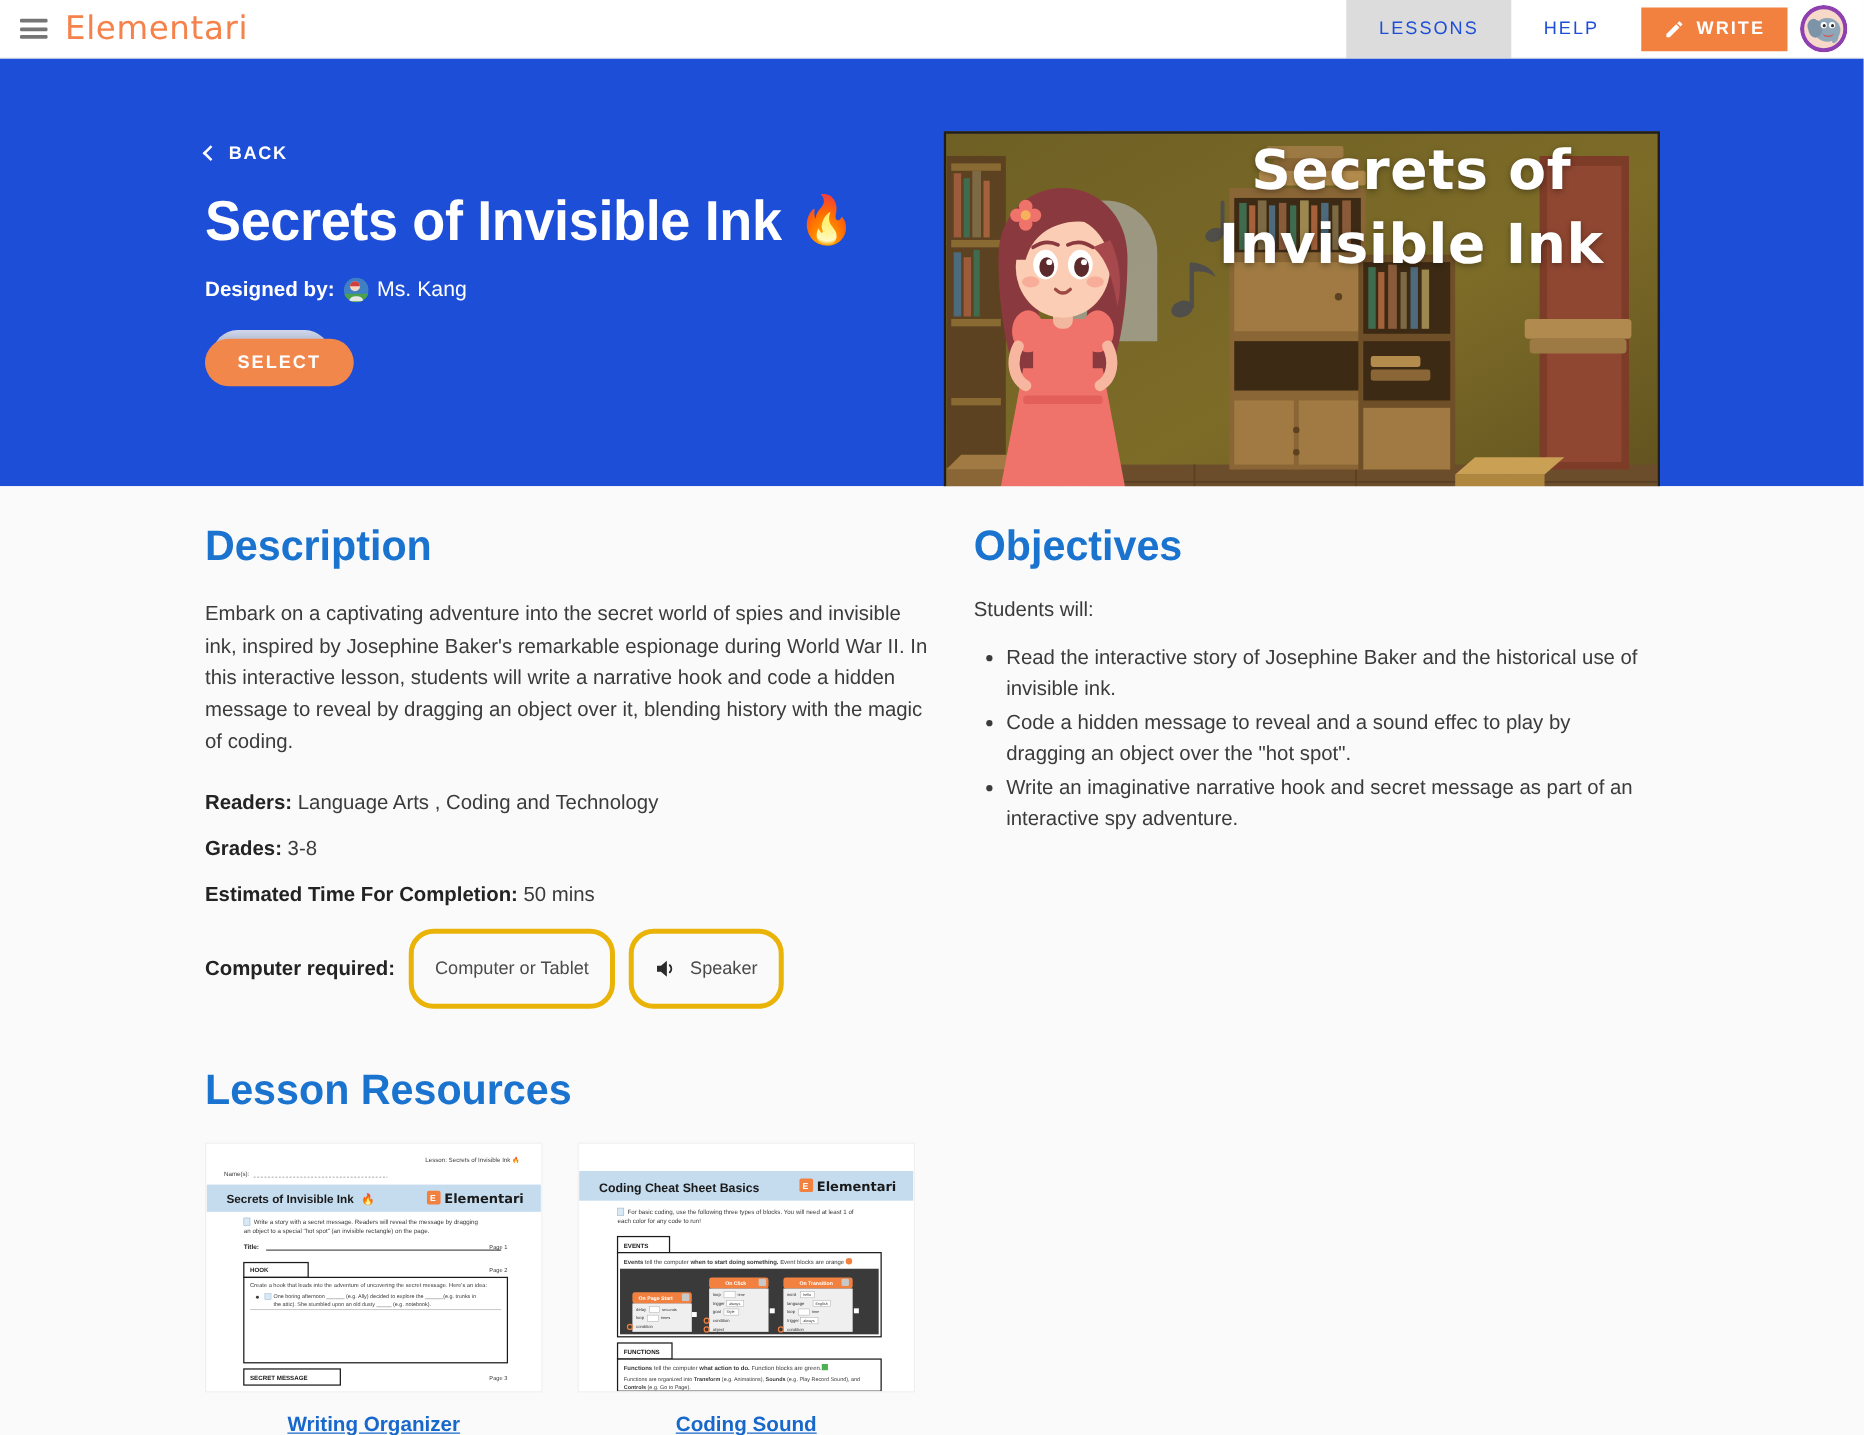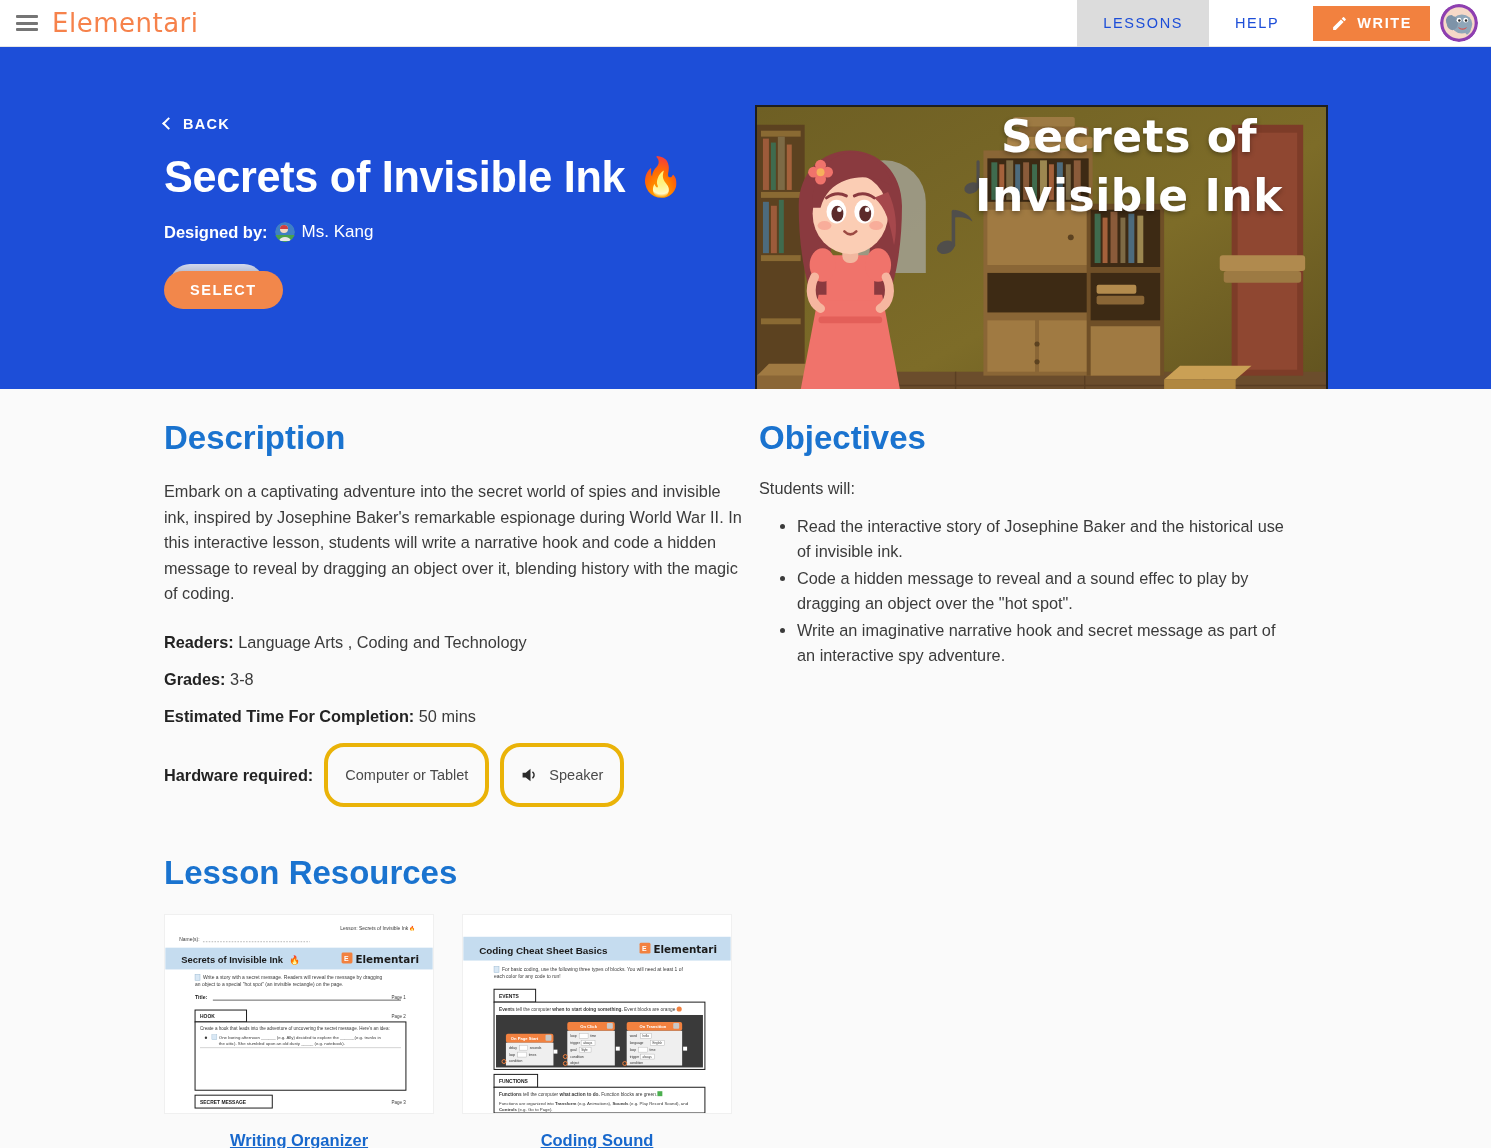--- a/index.html
+++ b/index.html
@@ -183,20 +183,21 @@
   
   .main {
     background: #fafafa;
     padding: 0 0 0 0;
     height: calc(1148px - 47px - 342px);
     position: relative;
   }
   .cols {
     display: flex;
     padding: 29px 0 0 164px;
+    gap: 20px;
   }
   .col-desc { width: 578px; }
   .col-obj { width: 560px; padding-left: 17px; }
   h2.section {
     color: #1a73cf;
     font-size: 34px;
     margin: 0 0 22px 0;
     font-weight: 700;
     font-family: "Liberation Sans Narrow","Liberation Sans", sans-serif;
     transform: scaleX(0.97);
@@ -218,21 +219,21 @@
     padding: 20px 17px;
     font-size: 14.5px;
     color: #4a4a4a;
     display: inline-flex; align-items: center; gap: 9px;
     background: #fafafa;
     cursor: default;
   }
   .speaker-icon { display:inline-block; width: 19px; height: 16px; }
 
   .obj-intro { font-size: 16.3px; color: #3b3b3b; margin: 0 0 16px 0; }
-  ul.obj-list { margin: 16px; padding-left: 22px; }
+  ul.obj-list { margin: 4px; padding-left: 22px; }
   ul.obj-list li {
     font-size: 16.3px;
     line-height: 1.53;
     color: #3b3b3b;
     margin-bottom: 2px;
   }
 
   
   .resources { padding: 46px 0 0 164px; }
   .res-grid { display: flex; gap: 28px; margin-top: 21px; }
@@ -516,21 +517,21 @@
       <div class="meta-row">
         <b>Grades:</b>
         <span>3-8</span>
       </div>
       <div class="meta-row">
         <b>Estimated Time For Completion:</b>
         <span>50 mins</span>
       </div>
 
       <div class="hw-row">
-        <span class="hw-label">Hardware required:</span>
+        <span class="hw-label">Computer required:</span>
         <span class="chip">
           <span>Computer or Tablet</span>
         </span>
         <span class="chip">
           <span class="speaker-icon">
             <svg viewBox="0 0 24 20" width="19" height="16" fill="#2b2b2b">
               <path d="M2 7h4l6-5v16l-6-5H2z"></path>
               <path d="M15 6.5a5 5 0 0 1 0 7" fill="none" stroke="#2b2b2b" stroke-width="2" stroke-linecap="round"></path>
               <path d="M18 3.5a9 9 0 0 1 0 13" fill="none" stroke="#2b2b2b" stroke-width="2" stroke-linecap="round" opacity="0"></path>
             </svg>

